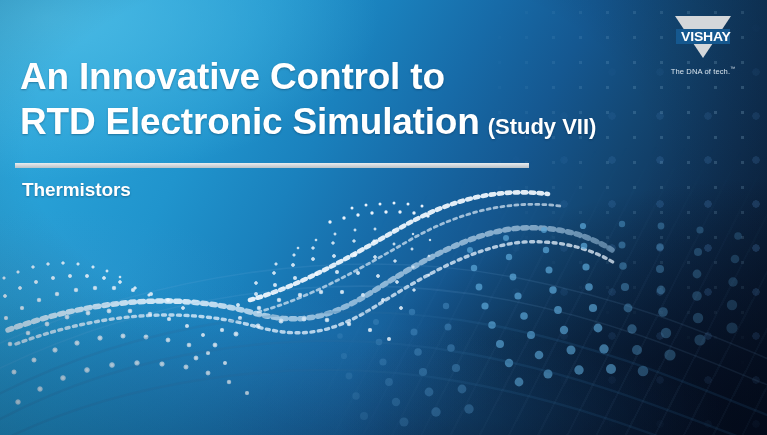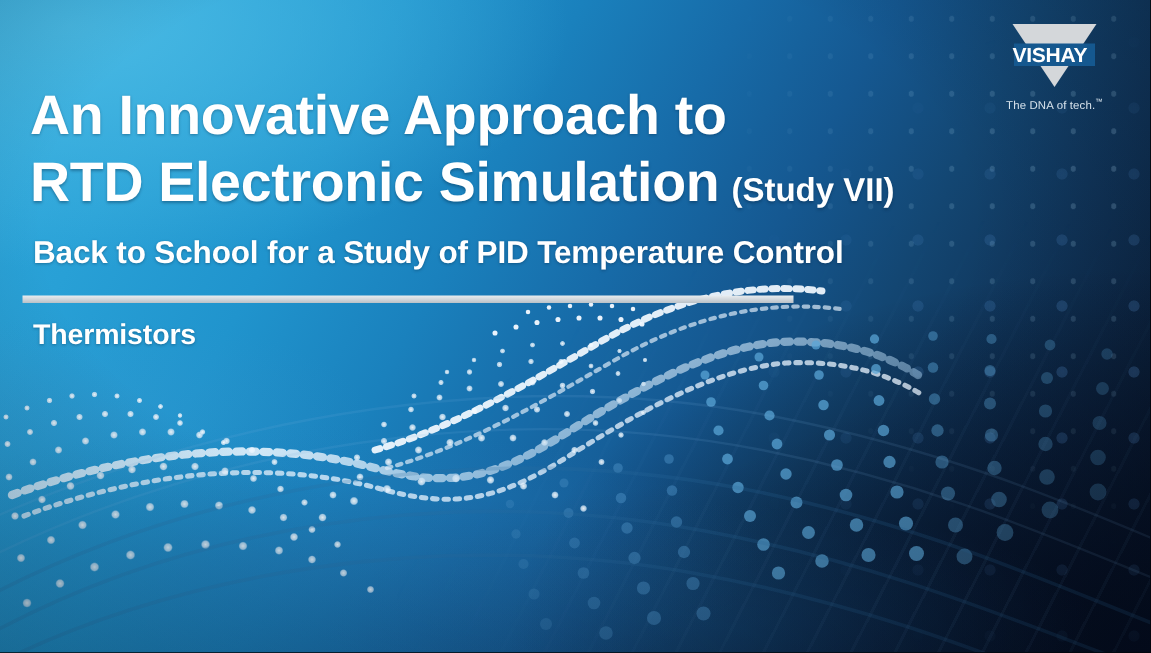--- a/index.html
+++ b/index.html
@@ -102,21 +102,21 @@
   }
   .logo-band {
     position: absolute;
     left: 1px;
     top: 13px;
     width: 54px;
     height: 15px;
     background: #15588f;
     display: flex;
     align-items: center;
-    justify-content: flex-start;
+    justify-content: flex-end;
   }
   .logo-word {
     color: #ffffff;
     font-family: "Liberation Sans", sans-serif;
     font-weight: bold;
     font-size: 13.5px;
     letter-spacing: -0.2px;
     line-height: 1;
     transform: scaleX(1.04);
   }
@@ -512,23 +512,22 @@
     <div class="logo-mark">
       <div class="logo-tri"></div>
       <div class="logo-band">
         <span class="logo-word">VISHAY</span>
       </div>
     </div>
     <div class="logo-tagline"><span>The DNA of tech.</span><span class="tm">™</span></div>
   </div>
 
   <div class="content">
-    <div class="title">An Innovative Approach to</div>
+    <div class="title">An Innovative Control to</div>
     <div class="title"><span>RTD Electronic Simulation</span><span class="part">(Study VII)</span></div>
 
-    <div class="subtitle">Back to School for a Study of PID Temperature Control</div>
 
     <div class="divider"></div>
 
     <div class="section-label">Thermistors</div>
   </div>
 
 </div>
 
 </body></html>

